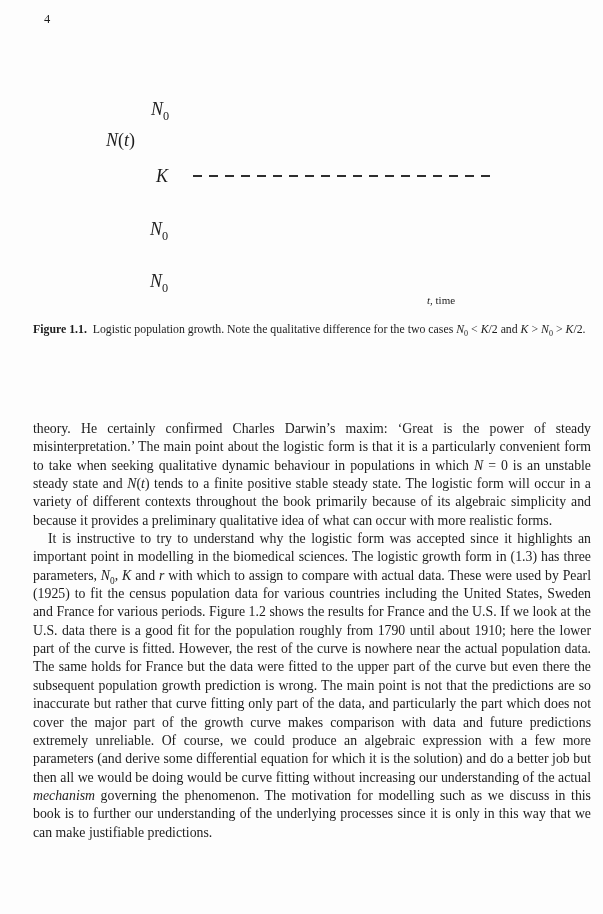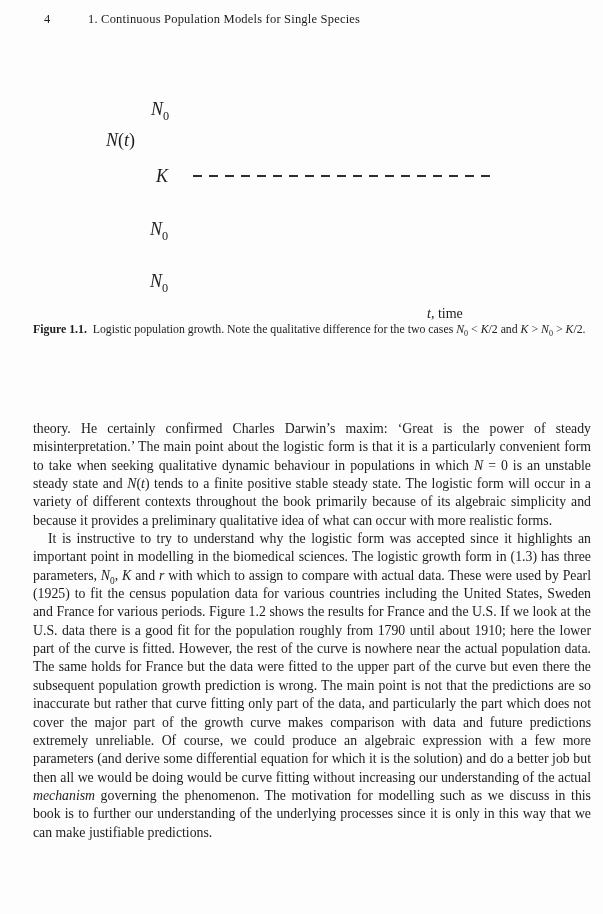--- a/index.html
+++ b/index.html
@@ -19,21 +19,21 @@
   .page-number { left: 44px; top: 12px; }
   .running-head { left: 88px; top: 12px; }
 
   
   .fig-label { font-size: 18px; white-space: nowrap; }
   .lbl-n0-upper { left: 151px; top: 99px; }
   .lbl-nt      { left: 106px; top: 130px; }
   .lbl-k       { left: 156px; top: 166px; }
   .lbl-n0-mid  { left: 150px; top: 219px; }
   .lbl-n0-low  { left: 150px; top: 271px; }
-  .lbl-ttime   { left: 427px; top: 306px; font-size: 14px; }
+  .lbl-ttime   { left: 427px; top: 294px; font-size: 11px; }
   .k-dashed-line {
     left: 193px; top: 175px; width: 297px; height: 2px;
     background: repeating-linear-gradient(90deg, #2e2e2e 0 9px, transparent 9px 16px);
   }
 
   
   .caption {
     left: 33px; top: 321px; width: 558px;
     font-size: 11.8px; line-height: 17.5px;
     text-align: justify;
@@ -51,21 +51,20 @@
   .it { font-style: italic; }
   .bf { font-weight: bold; }
   sub { font-size: 0.68em; line-height: 0; }
 </style>
 </head>
 <body>
 
 <div class="page">
 
   <span class="abs header-text page-number">4</span>
-  <span class="abs header-text running-head">1. Continuous Population Models for Single Species</span>
 
   <div>
     <span class="abs fig-label lbl-n0-upper"><span class="it">N</span><sub>0</sub></span>
     <span class="abs fig-label lbl-nt"><span class="it">N</span><span>(</span><span class="it">t</span><span>)</span></span>
     <span class="abs fig-label lbl-k"><span class="it">K</span></span>
     <div class="abs k-dashed-line"></div>
     <span class="abs fig-label lbl-n0-mid"><span class="it">N</span><sub>0</sub></span>
     <span class="abs fig-label lbl-n0-low"><span class="it">N</span><sub>0</sub></span>
     <span class="abs fig-label lbl-ttime"><span class="it">t</span><span>, time</span></span>
   </div>

